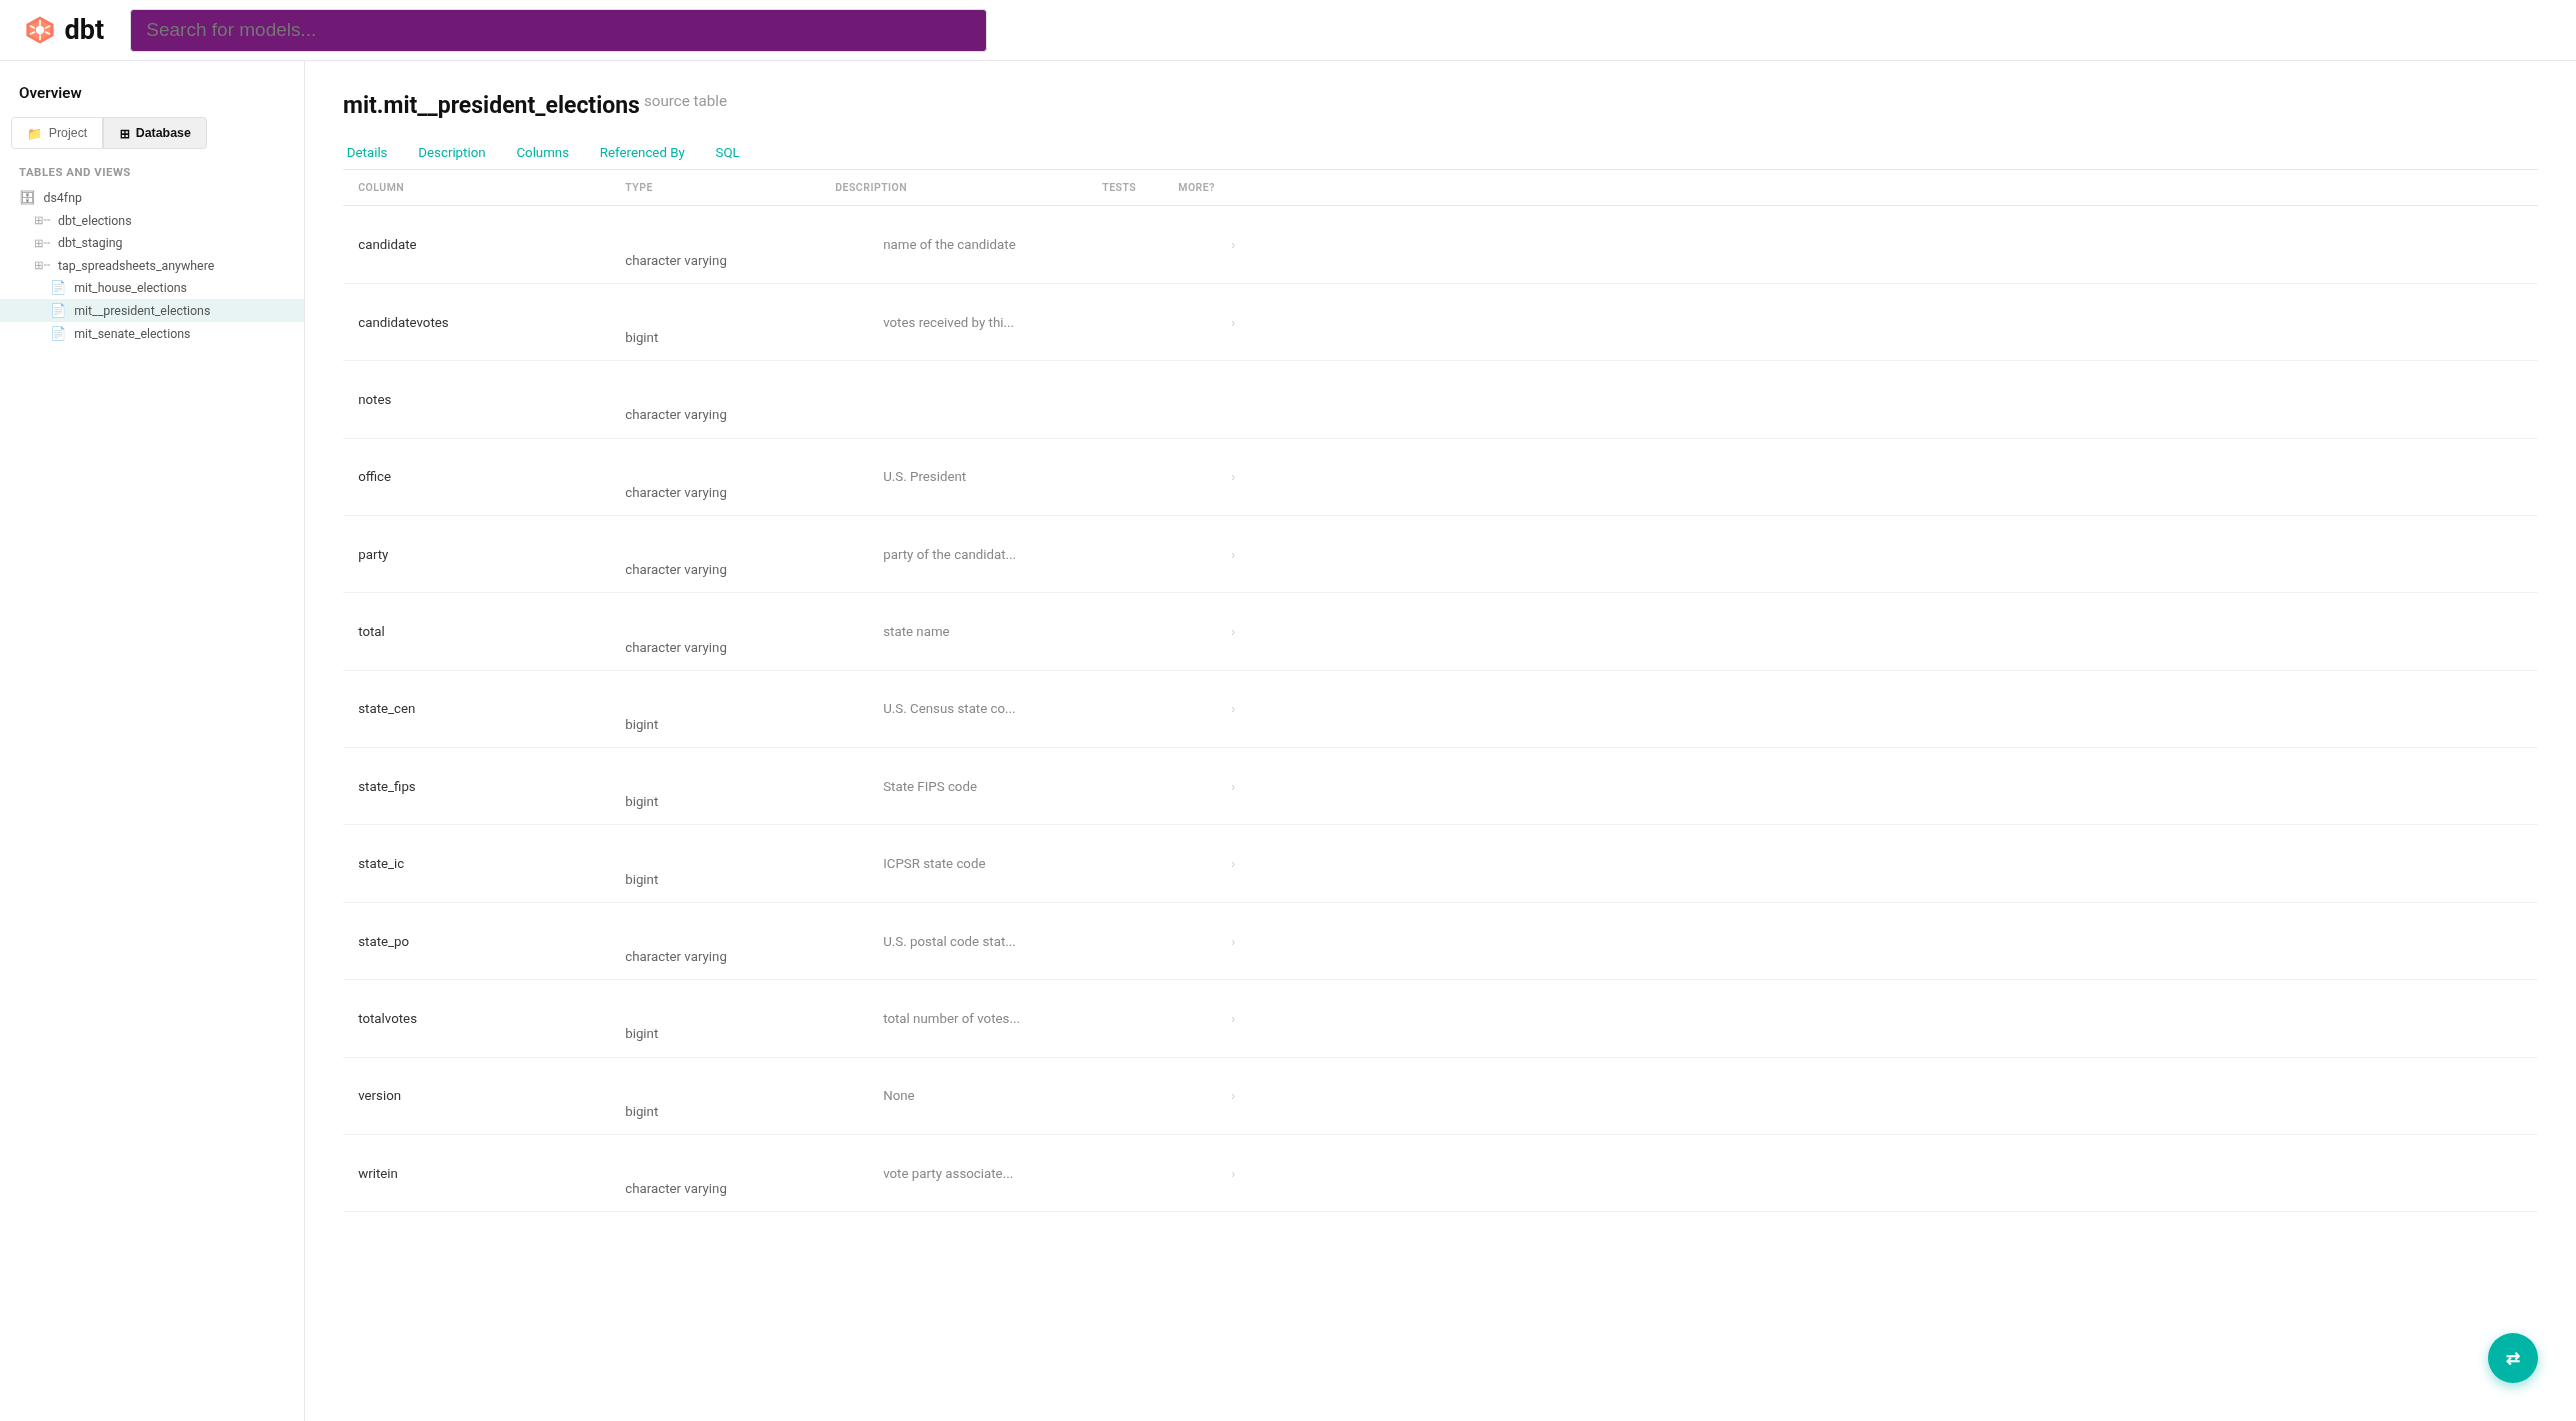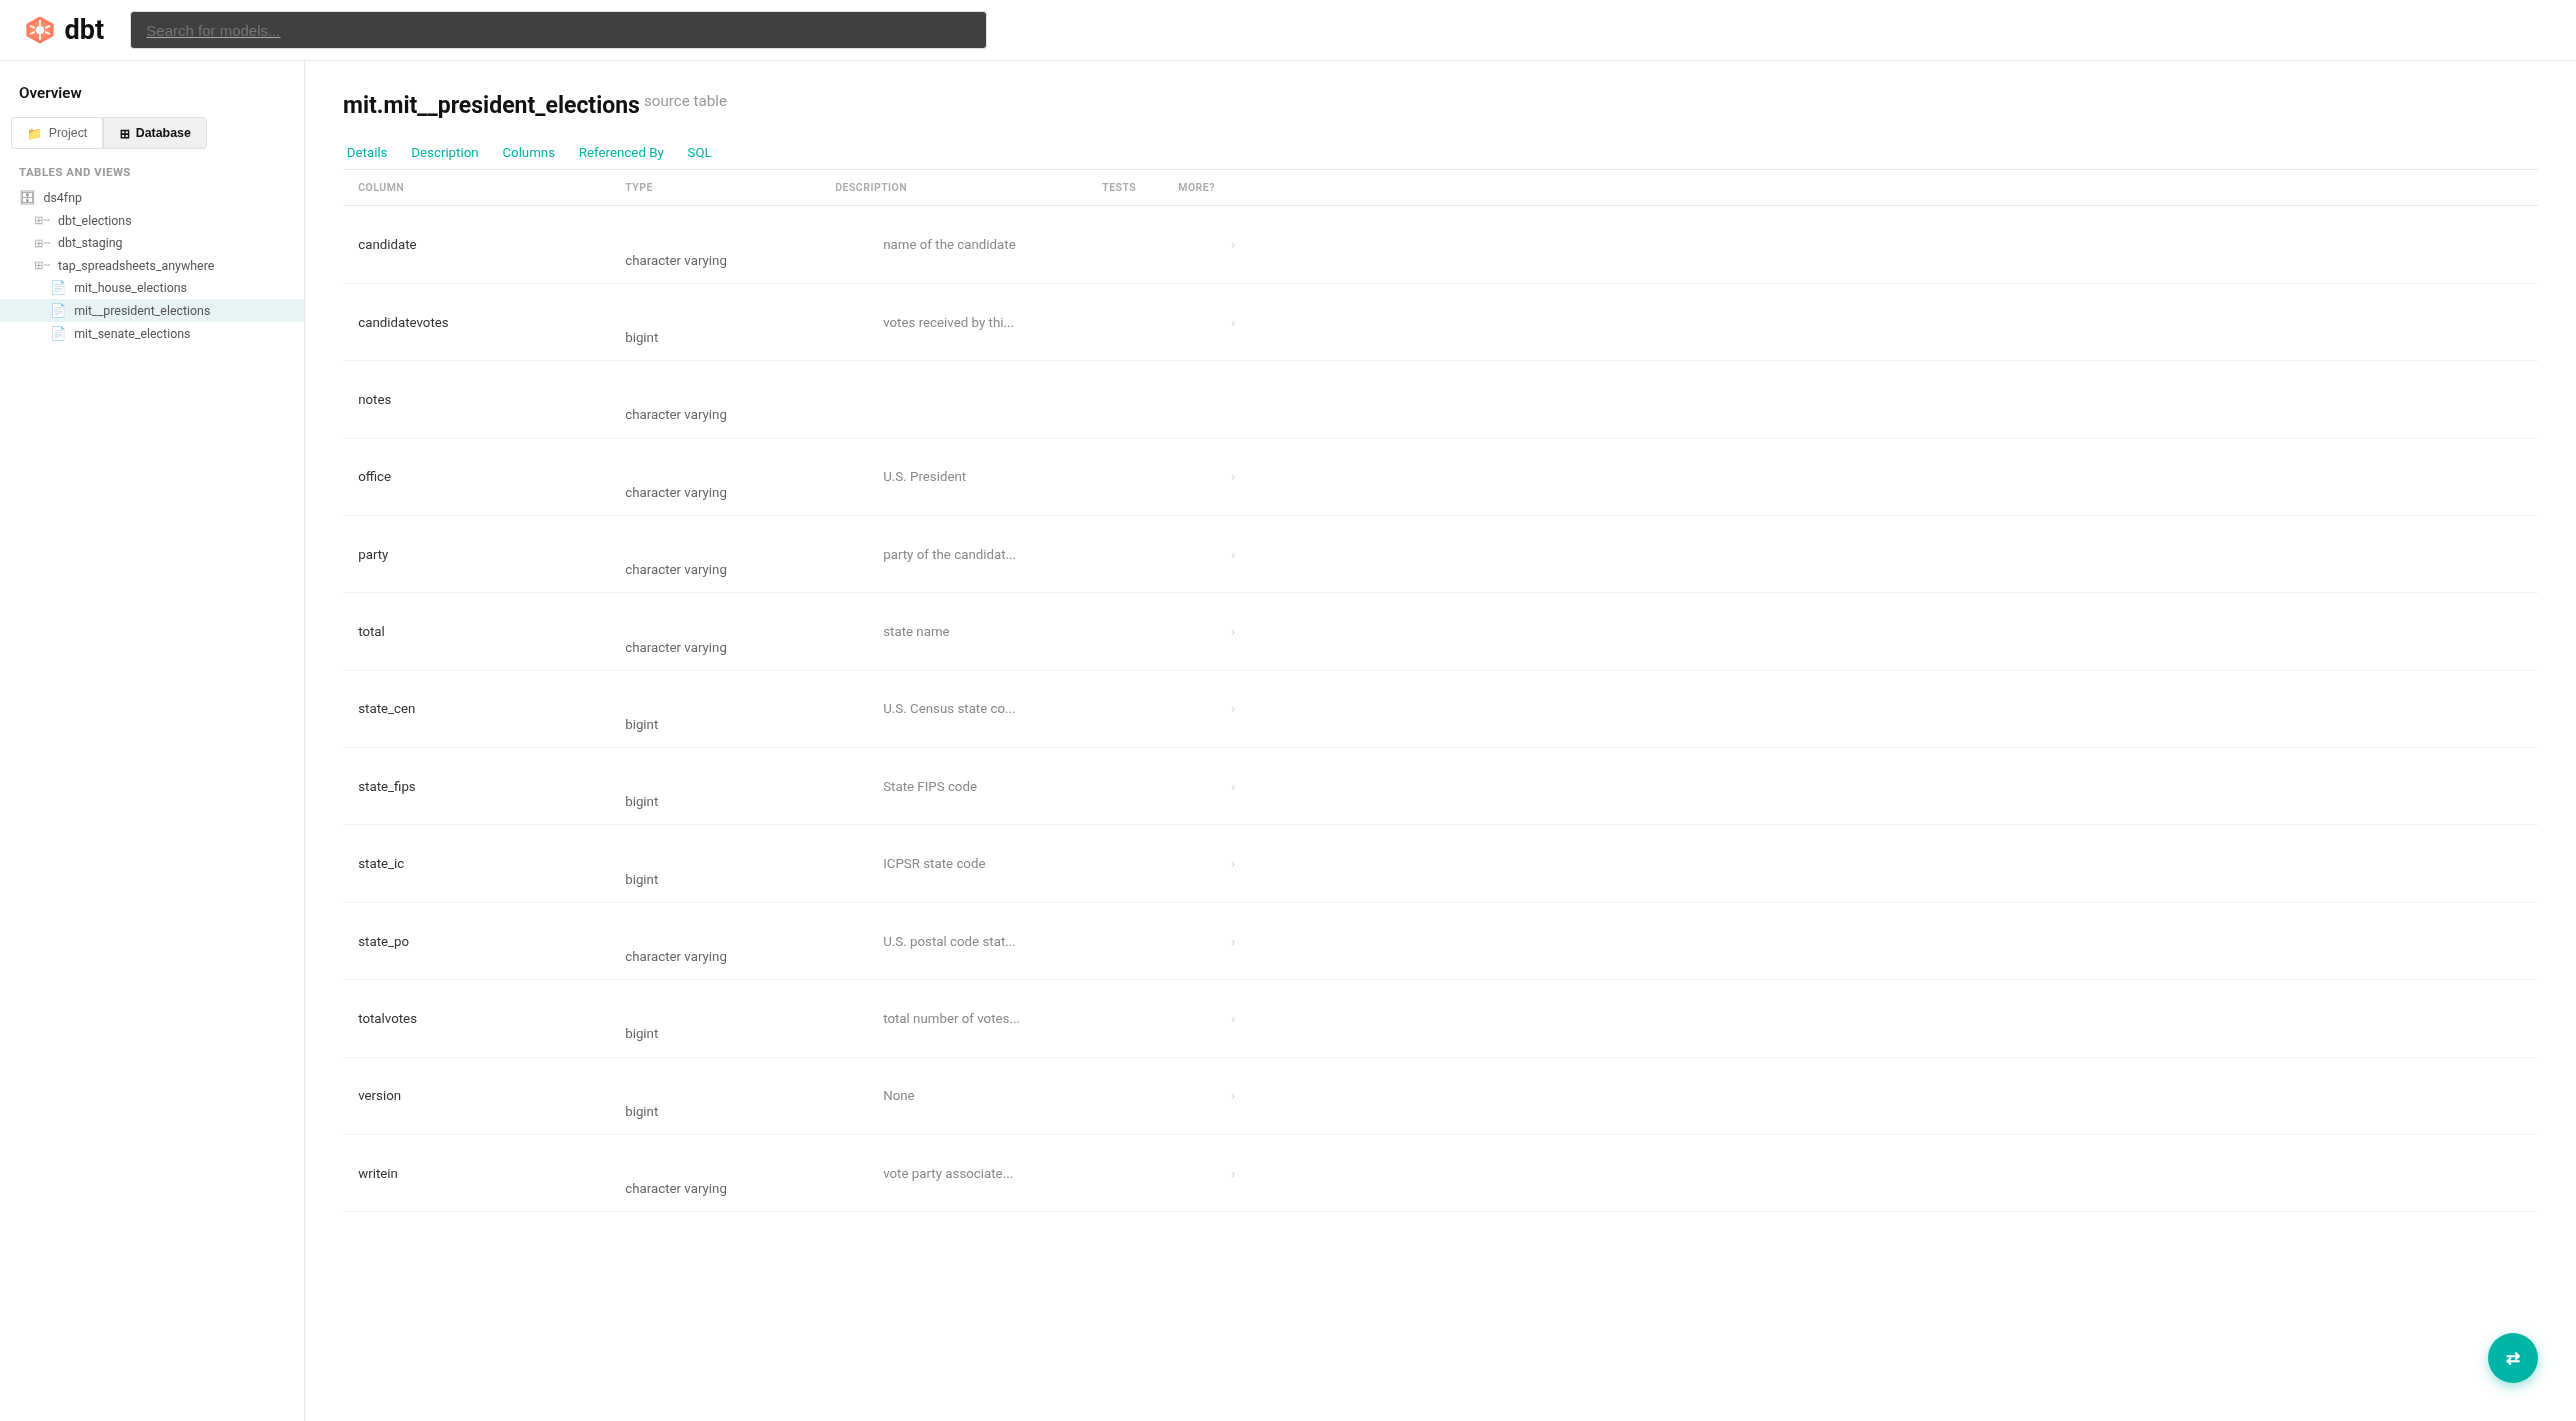--- a/index.html
+++ b/index.html
@@ -31,25 +31,24 @@
     }
     .search-bar {
       flex: 1;
       max-width: 857px;
     }
     .search-bar input {
       width: 100%;
       padding: 9.5px 15.2px;
       border: 1px solid #e0e0e0;
       border-radius: 3.8px;
-      background: #404040;
-      font-size: 15px;
+      background: #701a75;
+      font-size: 19px;
       color: #aaa;
       outline: none;
-      text-decoration: underline;
     }
 
     
     .layout {
       display: flex;
       height: calc(100vh - 61px);
     }
 
     
     .sidebar {
@@ -135,21 +134,21 @@
       align-items: flex-start;
       gap: 4px;
     }
     .page-subtitle {
       font-size: 15.2px;
       font-weight: 400;
       color: #999;
     }
     .nav-tabs {
       display: flex;
-      gap: 1px;
+      gap: 8px;
       margin-bottom: 0;
       border-bottom: 1px solid #e8e8e8;
       padding-bottom: 0;
     }
     .nav-tab {
       padding: 7.6px 3.8px;
       margin-right: 15.2px;
       font-size: 13.3px;
       color: #00b4a6;
       cursor: pointer;

